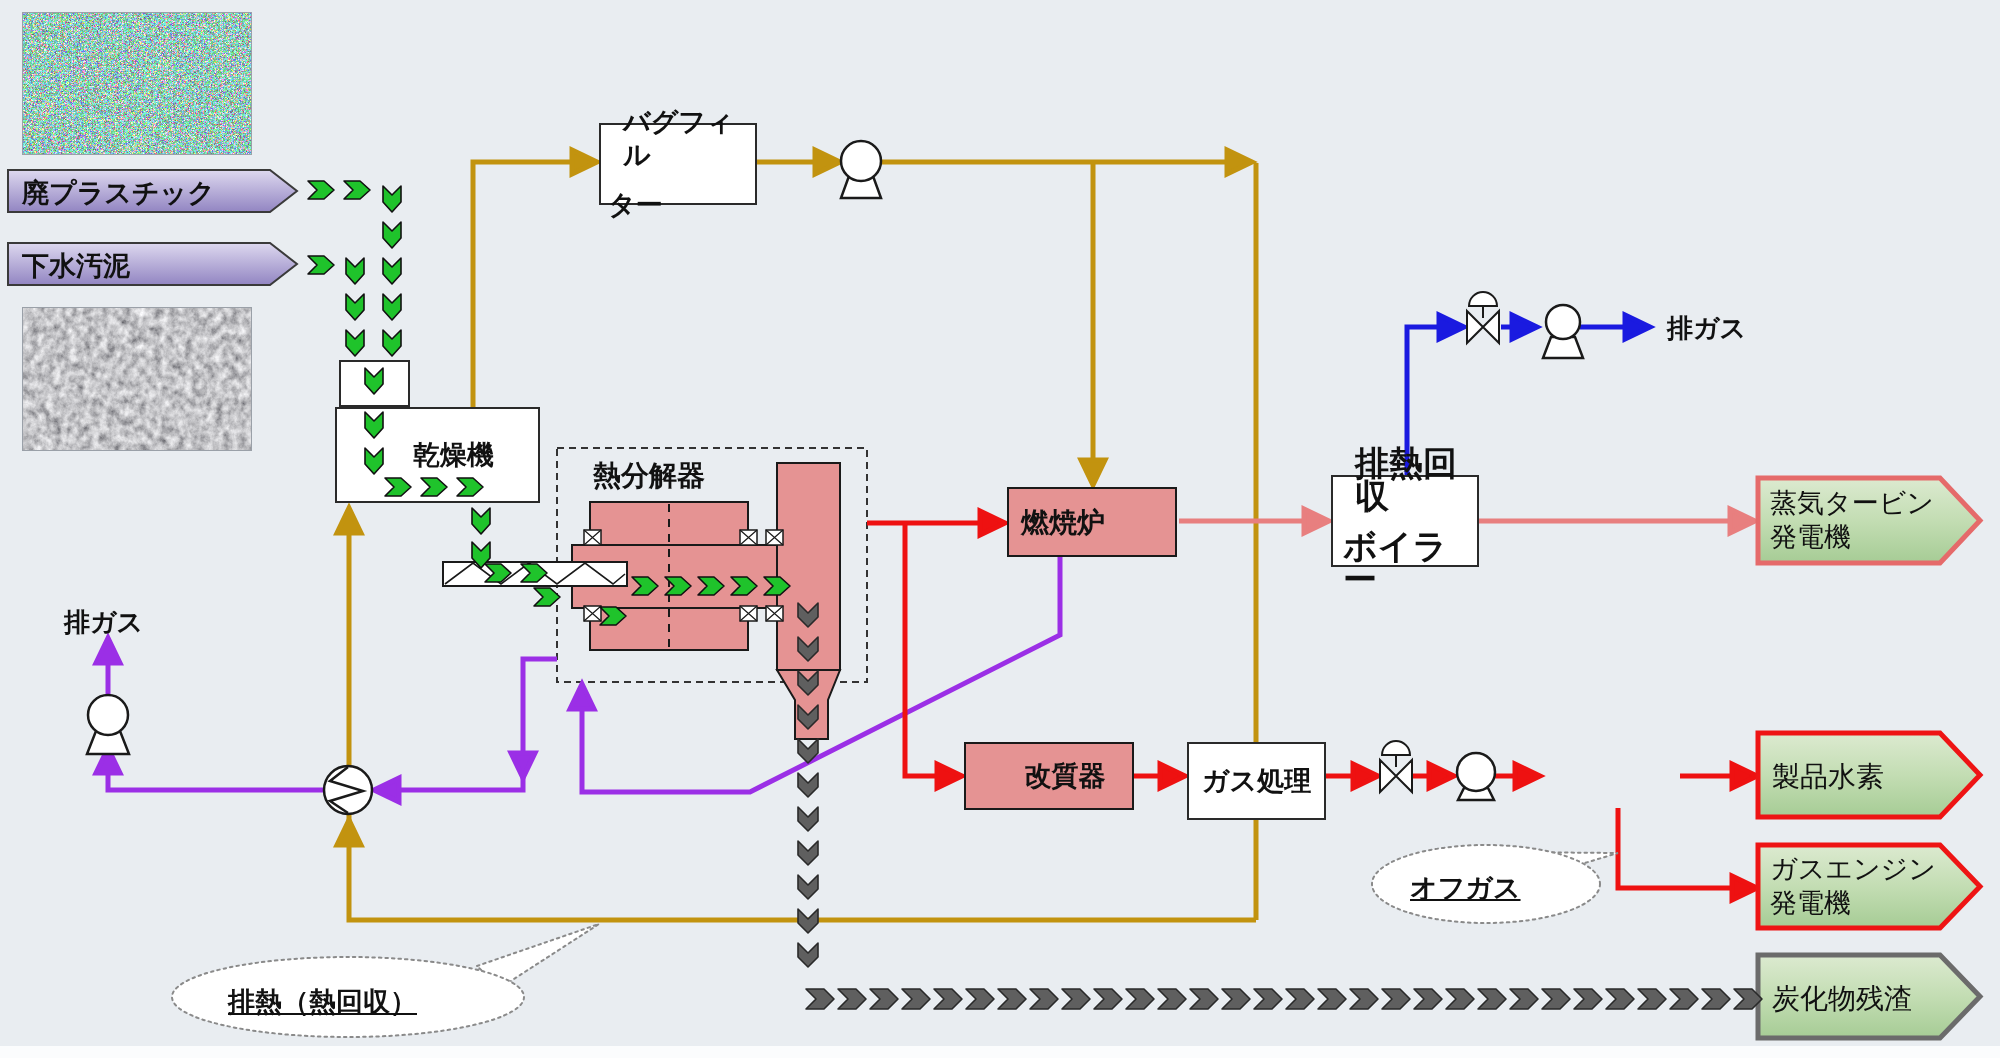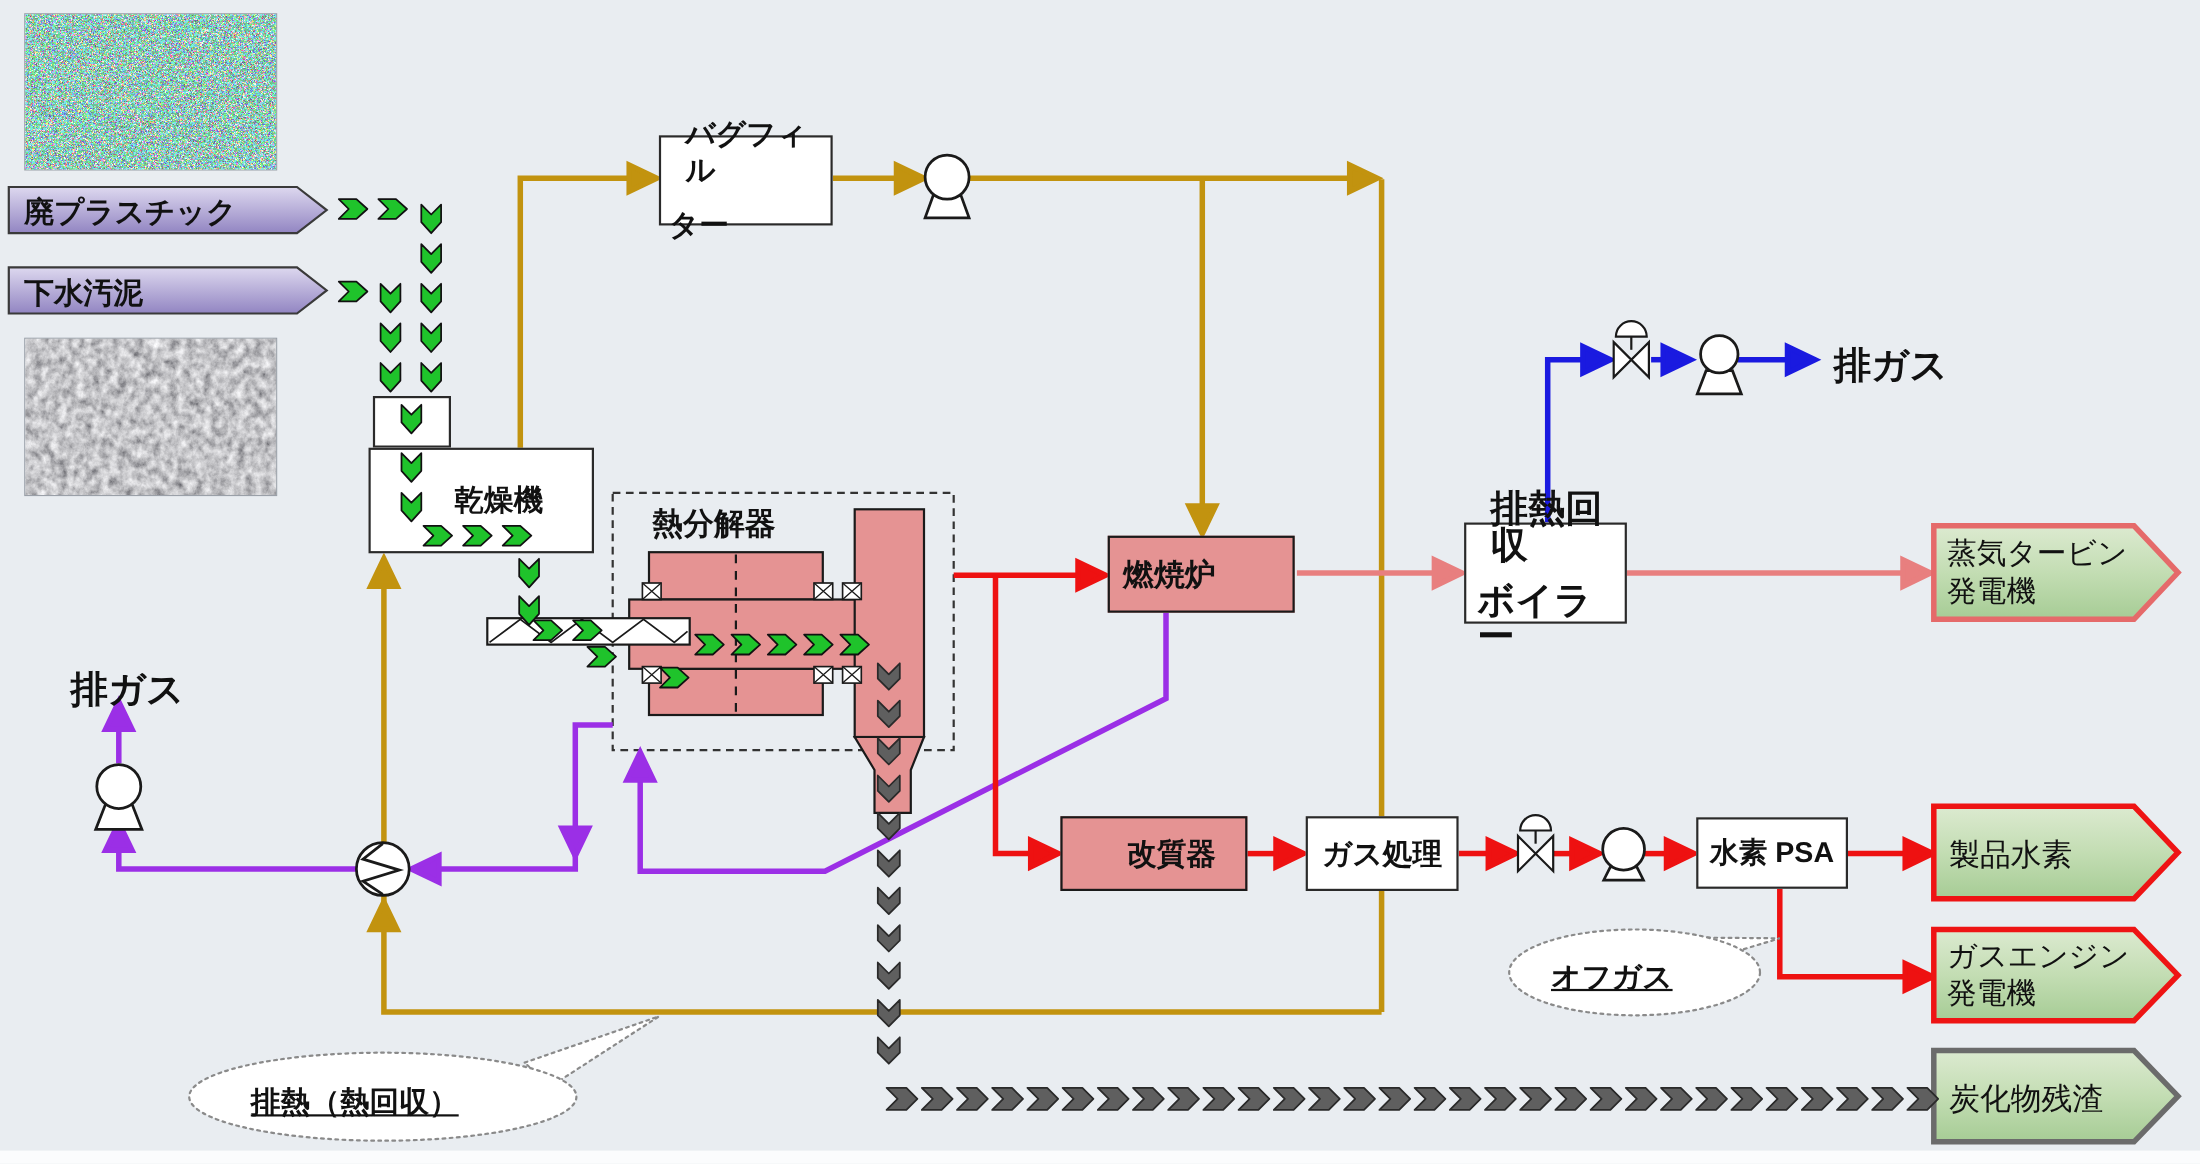--- a/index.html
+++ b/index.html
@@ -3,21 +3,21 @@
 <meta charset="utf-8">
 <style>
   html,body{margin:0;padding:0;background:#ffffff;}
   #stage{position:relative;width:2000px;height:1058px;background:#e9edf1;overflow:hidden;
          font-family:"Liberation Sans","DejaVu Sans",sans-serif;color:#111;}
   .layer{position:absolute;left:0;top:0;width:2000px;height:1058px;}
   .abs{position:absolute;box-sizing:border-box;}
   .whitebox{background:#ffffff;border:2px solid #2a2a2a;display:flex;flex-direction:column;
             justify-content:center;gap:17px;}
   .pinkbox{background:#e59393;border:2px solid #1a1a1a;display:flex;align-items:center;}
-  .lbl{position:absolute;white-space:nowrap;font-size:34px;font-weight:600;line-height:1.25;}
+  .lbl{position:absolute;white-space:nowrap;font-size:26px;font-weight:600;line-height:1.25;}
   .boxtext{font-size:27px;font-weight:600;line-height:33px;}
   .center{justify-content:center;text-align:center;align-items:center;}
   .dashedbox{border:2px dashed #333;background:transparent;}
   .pentatext{position:absolute;font-size:27px;font-weight:400;line-height:34px;white-space:nowrap;}
   .bubbletext{position:absolute;font-size:27px;font-weight:600;white-space:nowrap;text-decoration:underline;}
   .photo{position:absolute;border:1px solid #9aa0a8;}
   #bottomstrip{position:absolute;left:0;top:1046px;width:2000px;height:12px;background:#fbfcfd;}
 </style>
 </head>
 <body>
@@ -214,27 +214,24 @@
 
   <div class="abs whitebox" style="left:1331px;top:475px;width:148px;height:92px;">
     <div class="boxtext" style="padding-left:22px;font-size:34px;">排熱回収</div>
     <div class="boxtext" style="padding-left:10px;font-size:34px;">ボイラー</div>
   </div>
 
   <div class="abs pinkbox center" style="left:964px;top:742px;width:170px;height:68px;padding-left:32px;">
     <div class="boxtext">改質器</div>
   </div>
 
-  <div class="abs whitebox center" style="left:1187px;top:742px;width:139px;height:68px;">
+  <div class="abs whitebox center" style="left:1187px;top:742px;width:139px;height:78px;">
     <div class="boxtext">ガス処理</div>
   </div>
 
-  <div class="abs whitebox center" style="left:1542px;top:743px;width:138px;height:65px;">
-    <div class="boxtext" style="font-size:26px;">水素 PSA</div>
-  </div>
 
   <div class="lbl" style="left:22px;top:177px;font-size:27px;">廃プラスチック</div>
   <div class="lbl" style="left:22px;top:250px;font-size:27px;">下水汚泥</div>
 
   <div class="pentatext" style="left:1770px;top:486px;">
     <div>蒸気タービン</div>
     <div>発電機</div>
   </div>
   <div class="pentatext" style="left:1772px;top:760px;font-size:28px;">製品水素</div>
   <div class="pentatext" style="left:1770px;top:852px;">

